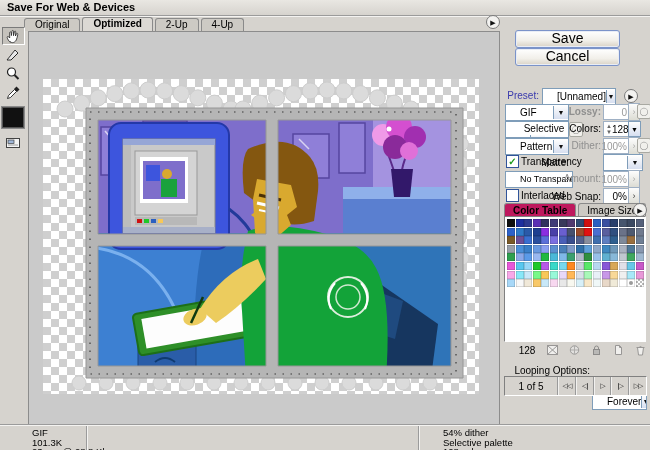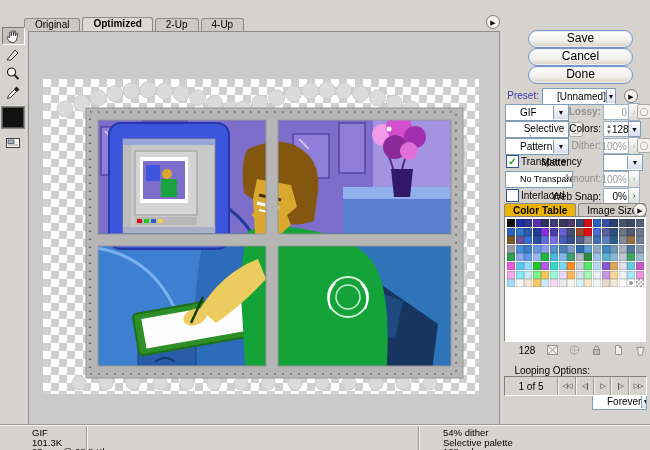--- a/index.html
+++ b/index.html
@@ -25,42 +25,42 @@
   #color-swatch-tool{width:20px;height:19px;background:#111;border:1px solid #555;
         outline:1px solid #8a8a8a;margin:4px 0 6px 0;}
   
   #canvas{left:28px;top:31px;width:470px;height:392px;border:1px solid #8c8c8c;background:#cacaca;}
   #image-area{left:14px;top:47px;width:436px;height:315px;background-color:#fff;
      background-image:linear-gradient(45deg,#cfcfcf 25%,transparent 25%,transparent 75%,#cfcfcf 75%),
                       linear-gradient(45deg,#cfcfcf 25%,transparent 25%,transparent 75%,#cfcfcf 75%);
      background-position:0 0,8px 8px;background-size:16px 16px;}
   #image-area svg{position:absolute;left:0;top:0;}
   
-  .btn{left:528px;width:103px;height:16px;border:1px solid #7b93c9;border-radius:9px;
+  .btn{left:515px;width:103px;height:16px;border:1px solid #7b93c9;border-radius:3px;
        background:linear-gradient(#ffffff,#f1efe9 60%,#d9d2c6);text-align:center;line-height:15px;
-       font-size:12px;box-shadow:inset 0 0 0 1px #e9edf5;}
+       font-size:14px;box-shadow:inset 0 0 0 1px #e9edf5;}
   .combo{height:15px;background:#fff;border:1px solid #7f9db9;display:flex;align-items:center;overflow:hidden;}
   .combo .v{flex:1;padding-left:14px;line-height:13px;white-space:nowrap;}
   .combo .arr{width:14px;height:13px;border-left:1px solid #7f9db9;background:linear-gradient(#fdfdfd,#d7dff0);
        display:flex;align-items:center;justify-content:center;font-size:7px;color:#111;}
   .vbox{height:14px;background:#fff;border:1px solid #9fb0c4;display:flex;align-items:center;
         justify-content:flex-end;padding:0 2px;}
   .vbox.dis{color:#9a9a9a;}
   .pop{width:10px;height:16px;border:1px solid #9fb0c4;background:linear-gradient(#fdfdfd,#dcdcd4);
        display:flex;align-items:center;justify-content:center;font-size:9px;color:#444;}
   .maskbtn{width:12px;height:13px;border:1px solid #a9a9a2;background:#f1f0ec;border-radius:2px;
        display:flex;align-items:center;justify-content:center;font-size:8px;color:#8a8a8a;}
   .lbl{text-align:right;line-height:14px;}
   .lbl.dis{color:#8f8f8f;}
   .cb{width:11px;height:11px;background:#fff;border:1px solid #30549a;display:flex;align-items:center;
       justify-content:center;font-size:10px;line-height:1;color:#1d9b1d;font-weight:bold;}
   
   .ptab{height:13px;line-height:13px;padding:0 8px;margin-right:2px;background:#cdcac4;
         border:1px solid #8a8a8a;border-bottom:none;border-radius:3px 3px 0 0;}
-  .ptab.selected{background:#eab308;font-weight:bold;}
+  .ptab.selected{background:#be185d;font-weight:bold;}
   #color-panel{left:504px;top:216px;width:140px;height:124px;background:#fff;
         border:1px solid;border-color:#808080 #fff #fff #808080;}
   #swatch-grid{position:absolute;left:2px;top:2px;display:grid;grid-template-columns:repeat(16,8px);
         grid-auto-rows:8px;gap:0.6px;}
   .sw{width:8px;height:8px;box-shadow:inset 0 0 0 0.5px rgba(0,0,0,.25);}
   .sw.checker{background-image:linear-gradient(45deg,#bbb 25%,transparent 25%,transparent 75%,#bbb 75%),
       linear-gradient(45deg,#bbb 25%,transparent 25%,transparent 75%,#bbb 75%);
       background-position:0 0,2px 2px;background-size:4px 4px;background-color:#fff;}
   .sw.dot{background:#fff;position:relative;}
   .sw.dot::after{content:"";position:absolute;left:2px;top:2px;width:4px;height:4px;border-radius:50%;background:#9a9a9a;}
@@ -76,20 +76,23 @@
   
   #status-divider{left:0;top:424px;width:650px;height:2px;background:linear-gradient(#9b9b9b,#9b9b9b 1px,#f4f3f1 1px);}
   .stat{line-height:9.5px;font-size:9.5px;}
   .vdiv{width:2px;background:linear-gradient(90deg,#9b9b9b 1px,#f4f3f1 1px);}
 </style>
 </head>
 <body>
 
 <div id="root">
 
+  <div class="abs" id="titlebar">
+    <div class="t">Save For Web &amp; Devices</div>
+  </div>
 
   <div class="abs" id="doc-tabs">
       <div class="tab">Original</div>
       <div class="tab selected">Optimized</div>
       <div class="tab">2-Up</div>
       <div class="tab">4-Up</div>
     </div>
   <div class="abs flyout" style="left:486px;top:15px;">▶</div>
 
   <div class="abs" id="toolbar">
@@ -258,21 +261,20 @@
         <path fill-rule="evenodd" fill="#b5b5b5" stroke="#969696" d="M43,29 H420 V299 H43 Z
                  M55,41 h168 v114 h-168 z M235,41 h173 v114 h-173 z
                  M55,167 h168 v120 h-168 z M235,167 h173 v120 h-173 z"></path>
         <rect x="47" y="33" width="366" height="262" fill="none" stroke="#3a3a3a" stroke-width="1.2" stroke-dasharray="1.5 6.5"></rect>
       </svg>
     </div>
   </div>
 
   <div class="abs btn" style="top:30px;">Save</div>
   <div class="abs btn" style="top:48px;">Cancel</div>
-  <div class="abs btn" style="top:66px;">Done</div>
 
   <div class="abs lbl" style="left:503px;top:89px;width:36px;color:#3a3aad;">Preset:</div>
   <div class="abs combo" style="left:542px;top:88px;width:72px;">
     <span class="v">[Unnamed]</span>
       <span class="arr">▼</span>
   </div>
   <div class="abs flyout" style="left:624px;top:89px;">▶</div>
 
   <div class="abs combo" style="left:505px;top:104px;width:62px;">
     <span class="v">GIF</span>

